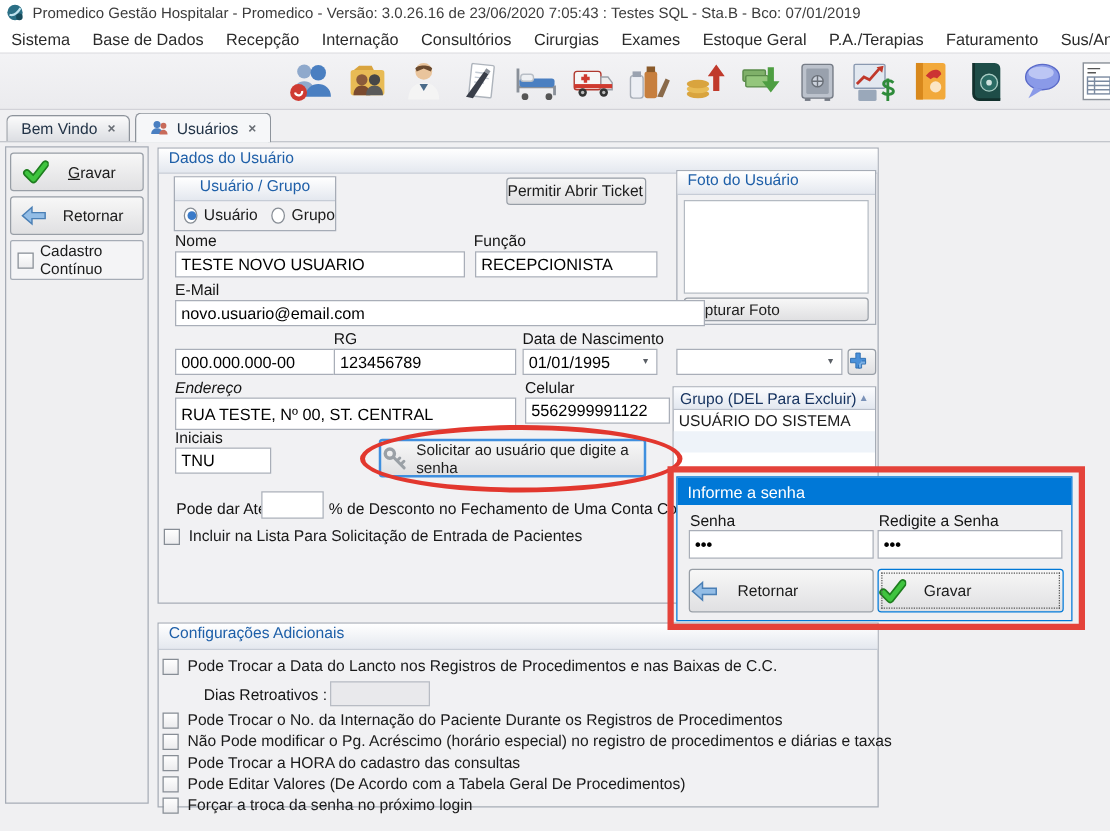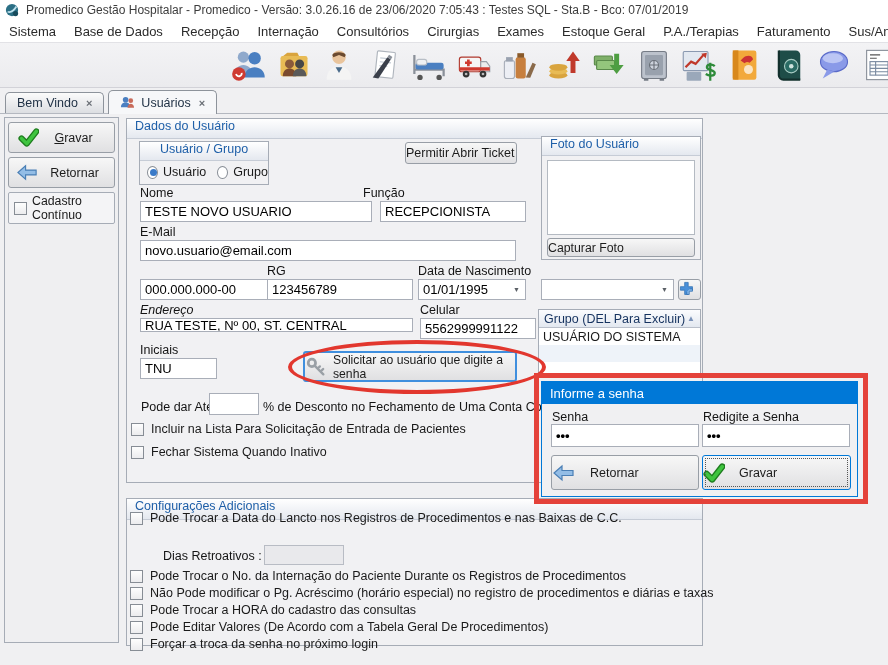--- a/index.html
+++ b/index.html
@@ -297,25 +297,25 @@
             <span>Foto do Usuário</span>
           </div>
         <div style="position:absolute;left:5px;top:23px;width:148px;height:75px;background:#fff;border:1px solid #b4bac2;box-sizing:border-box;"></div>
         <div class="btn" style="left:5px;top:101px;width:148px;height:19px;font-size:12.3px;">
             <span>Capturar Foto</span>
           </div>
       </div>
 
       <div class="lbl" style="left:13px;top:67px;">Nome</div>
       <input class="tbox" style="left: 13px; top: 82px; width: 232px; height: 21px;" readonly="" value="TESTE NOVO USUARIO">
-      <div class="lbl" style="left:236px;top:67px;">Função</div>
+      <div class="lbl" style="left:252px;top:67px;">Função</div>
       <input class="tbox" style="left: 253px; top: 82px; width: 146px; height: 21px;" readonly="" value="RECEPCIONISTA">
 
       <div class="lbl" style="left:13px;top:106px;">E-Mail</div>
-      <input class="tbox" style="left: 13px; top: 121px; width: 376px; height: 21px;" readonly="" value="novo.usuario@email.com">
+      <input class="tbox" style="left: 13px; top: 121px; width: 424px; height: 21px;" readonly="" value="novo.usuario@email.com">
 
       <div class="lbl" style="left:13px;top:158px;">CPF</div>
       <input class="tbox" style="left: 13px; top: 160px; width: 136px; height: 21px;" readonly="" value="000.000.000-00">
       <div class="lbl" style="left:140px;top:145px;">RG</div>
       <input class="tbox" style="left: 140px; top: 160px; width: 146px; height: 21px;" readonly="" value="123456789">
       <div class="lbl" style="left:291px;top:145px;">Data de Nascimento</div>
       <input class="tbox" style="left: 291px; top: 160px; width: 108px; height: 21px;" readonly="" value="01/01/1995">
       <span class="combo-arrow" style="left:386px;top:167px;">▼</span>
 
       <div class="lbl" style="left:414px;top:145px;margin-top:18px;">Grupos (Papéis)</div>
@@ -324,21 +324,21 @@
       <div class="btn" style="left:551px;top:160px;width:23px;height:21px;">
         <span style="display:flex;">
           <svg width="17" height="17" viewBox="0 0 24 24">
               <path d="M8 2h5v6h6v5h-6v6H8v-6H2V8h6z" fill="#4a90d9" stroke="#2b6cb0"></path>
               <path d="M15 11h4v3.5h-4.5V19H11v-4" fill="#7fb2e5" stroke="#2b6cb0"></path>
             </svg>
         </span>
       </div>
 
       <div class="lbl" style="left:13px;top:184px;font-style:italic;">Endereço</div>
-      <input class="tbox" style="left: 13px; top: 199px; width: 273px; height: 14px;" readonly="" value="RUA TESTE, Nº 00, ST. CENTRAL">
+      <input class="tbox" style="left: 13px; top: 199px; width: 273px; height: 26px;" readonly="" value="RUA TESTE, Nº 00, ST. CENTRAL">
       <div class="lbl" style="left:293px;top:184px;">Celular</div>
       <input class="tbox" style="left: 293px; top: 199px; width: 116px; height: 21px;" readonly="" value="5562999991122">
 
       <div class="grid" style="left:411px;top:190px;width:163px;height:68px;">
         <div class="grid-h">
           <span>Grupo (DEL Para Excluir)</span>
           <span style="font-size:8px;color:#7a92b8;">▲</span>
         </div>
         <div class="grid-r">
             <span>USUÁRIO DO SISTEMA</span>
@@ -361,31 +361,27 @@
       </div>
 
       <div class="lbl" style="left:14px;top:281px;">Pode dar Até:</div>
       <input class="tbox" style="left: 82px; top: 274px; width: 50px; height: 22px;" readonly="" value="">
       <div class="lbl" style="left:136px;top:281px;">% de Desconto no Fechamento de Uma Conta Corrente</div>
 
       <div class="cbrow" style="left:4px;top:303px;">
         <span class="cbx"></span>
         <span>Incluir na Lista Para Solicitação de Entrada de Pacientes</span>
       </div>
-      <div class="cbrow" style="left:4px;top:326px;">
-        <span class="cbx"></span>
-        <span>Fechar Sistema Quando Inativo</span>
-      </div>
     </div>
 
     <div class="panel" style="left:126px;top:384px;width:577px;height:148px;">
       <div class="ghead" style="height:21px;">
           <span>Configurações Adicionais</span>
         </div>
-      <div class="cbrow" style="left:3px;top:12px;">
+      <div class="cbrow" style="left:3px;top:27px;">
         <span class="cbx"></span>
         <span>Pode Trocar a Data do Lancto nos Registros de Procedimentos e nas Baixas de C.C.</span>
       </div>
       <div class="lbl" style="left:36px;top:50px;">Dias Retroativos :</div>
       <input class="tbox" style="left: 137px; top: 46px; width: 80px; height: 20px; background: rgb(233, 233, 236); border-color: rgb(184, 188, 196);" readonly="">
       <div class="cbrow" style="left:3px;top:70px;">
         <span class="cbx"></span>
         <span>Pode Trocar o No. da Internação do Paciente Durante os Registros de Procedimentos</span>
       </div>
       <div class="cbrow" style="left:3px;top:87px;">

